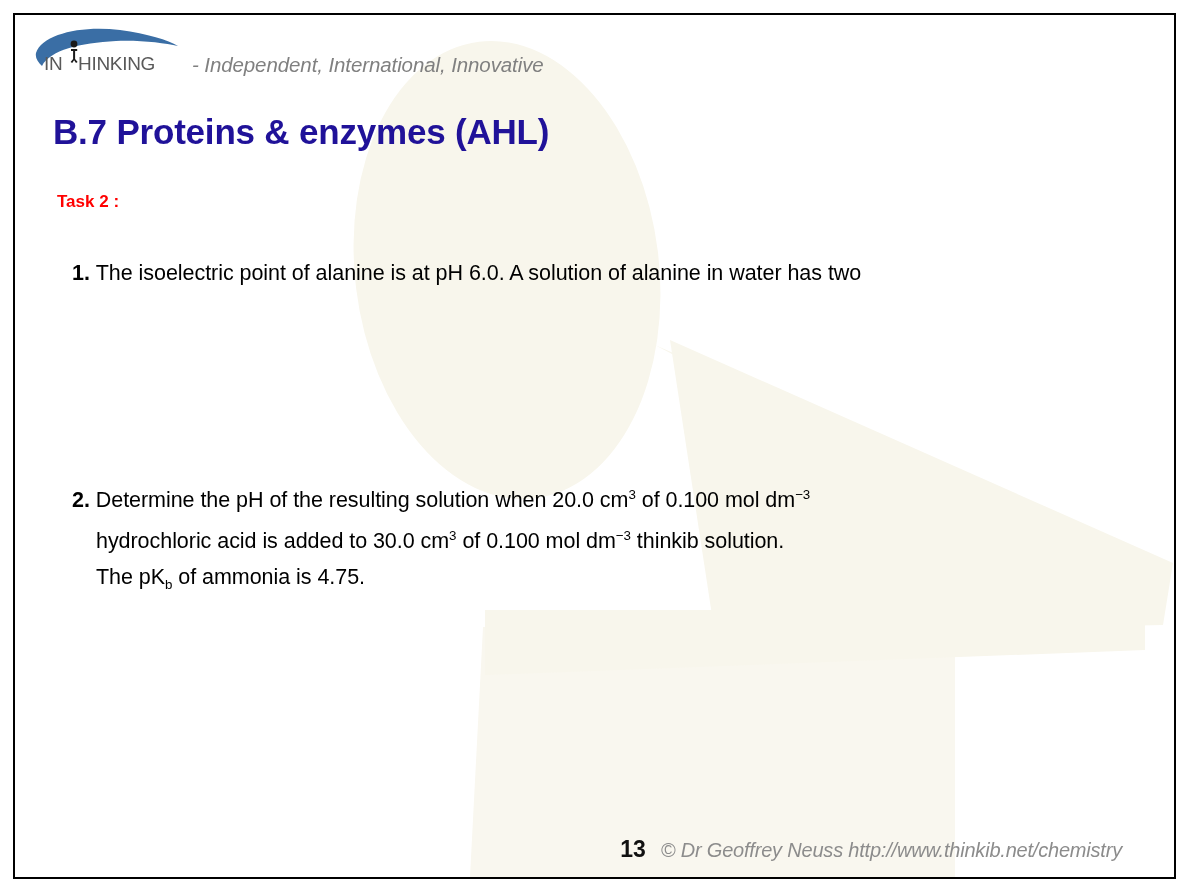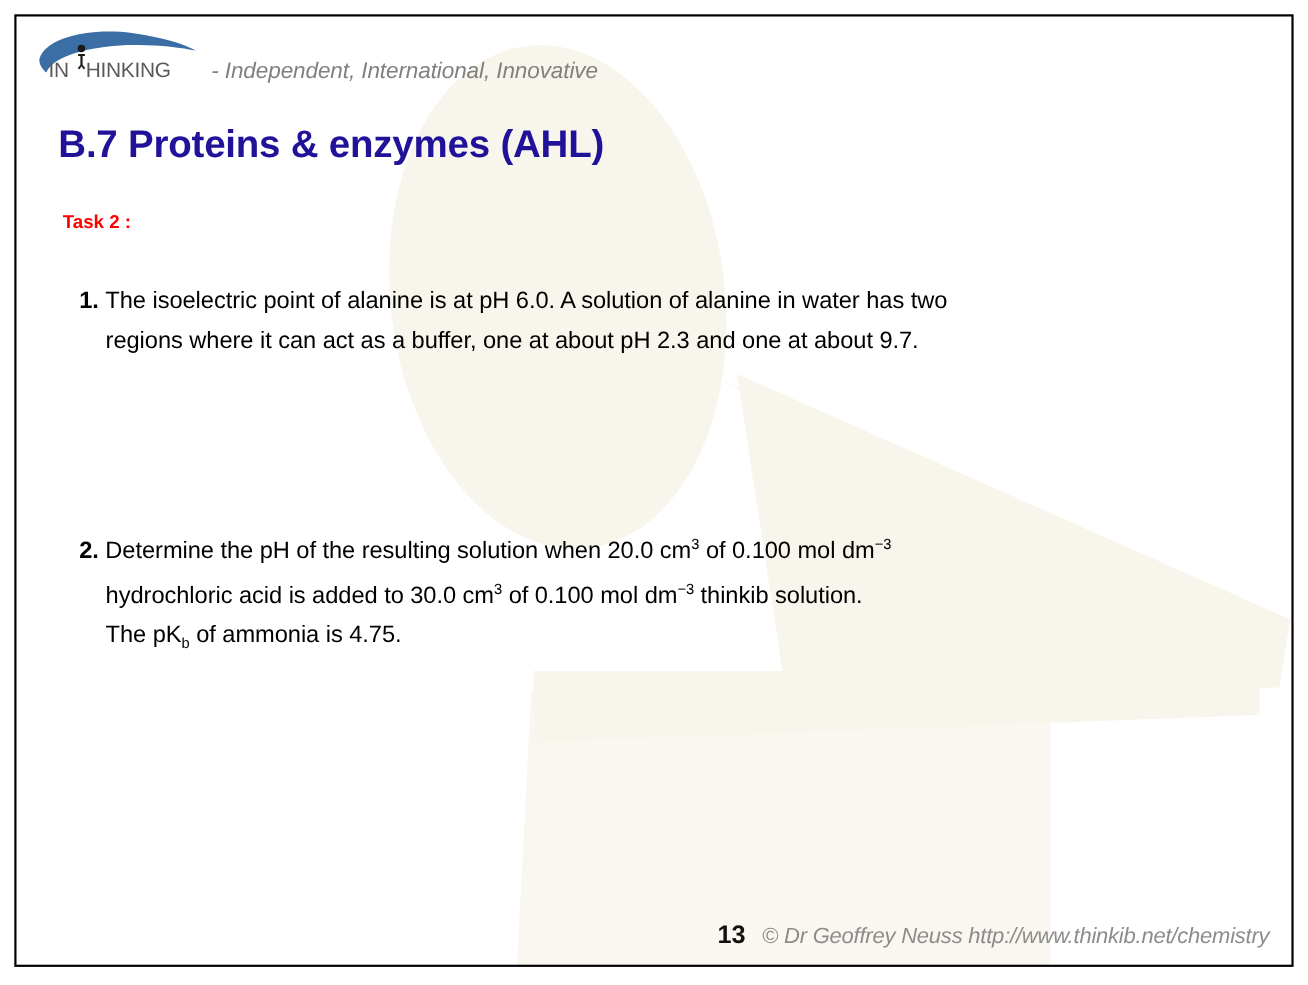--- a/index.html
+++ b/index.html
@@ -128,21 +128,21 @@
 
   
   .footer {
     position: absolute;
     left: 0;
     top: 836px;
     width: 1189px;
     display: flex;
     align-items: baseline;
     justify-content: flex-end;
-    padding-right: 35px;
+    padding-right: 67px;
     box-sizing: border-box;
   }
   .page-number {
     font-size: 23px;
     font-weight: bold;
     color: #111111;
     margin-right: 15px;
   }
   .copyright {
     font-size: 20px;
@@ -181,21 +181,20 @@
     </div>
     <div class="logo-tagline">- Independent, International, Innovative</div>
   </div>
 
   <div class="slide-title">B.7 Proteins &amp; enzymes (AHL)</div>
 
   <div class="task-label">Task 2 :</div>
 
   <div class="question" id="question-1">
       <div class="q-line"><span class="q-num">1. </span><span>The isoelectric point of alanine is at pH 6.0. A solution of alanine in water has two</span></div>
-      <div class="q-line indent"><span>regions where it can act as a buffer, one at about pH 2.3 and one at about 9.7.</span></div>
     </div>
 
   <div class="question" id="question-2">
       <div class="q-line"><span class="q-num">2. </span><span>Determine the pH of the resulting solution when 20.0 cm</span><sup>3</sup><span> of 0.100 mol dm</span><sup>−3</sup></div>
       <div class="q-line indent"><span>hydrochloric acid is added to 30.0 cm</span><sup>3</sup><span> of 0.100 mol dm</span><sup>−3</sup><span> thinkib solution.</span></div>
       <div class="q-line indent"><span>The </span><span class="q-italic">pK</span><sub class="q-italic">b</sub><span> of ammonia is 4.75.</span></div>
     </div>
 
   <div class="footer">
     <div class="page-number">13</div>

